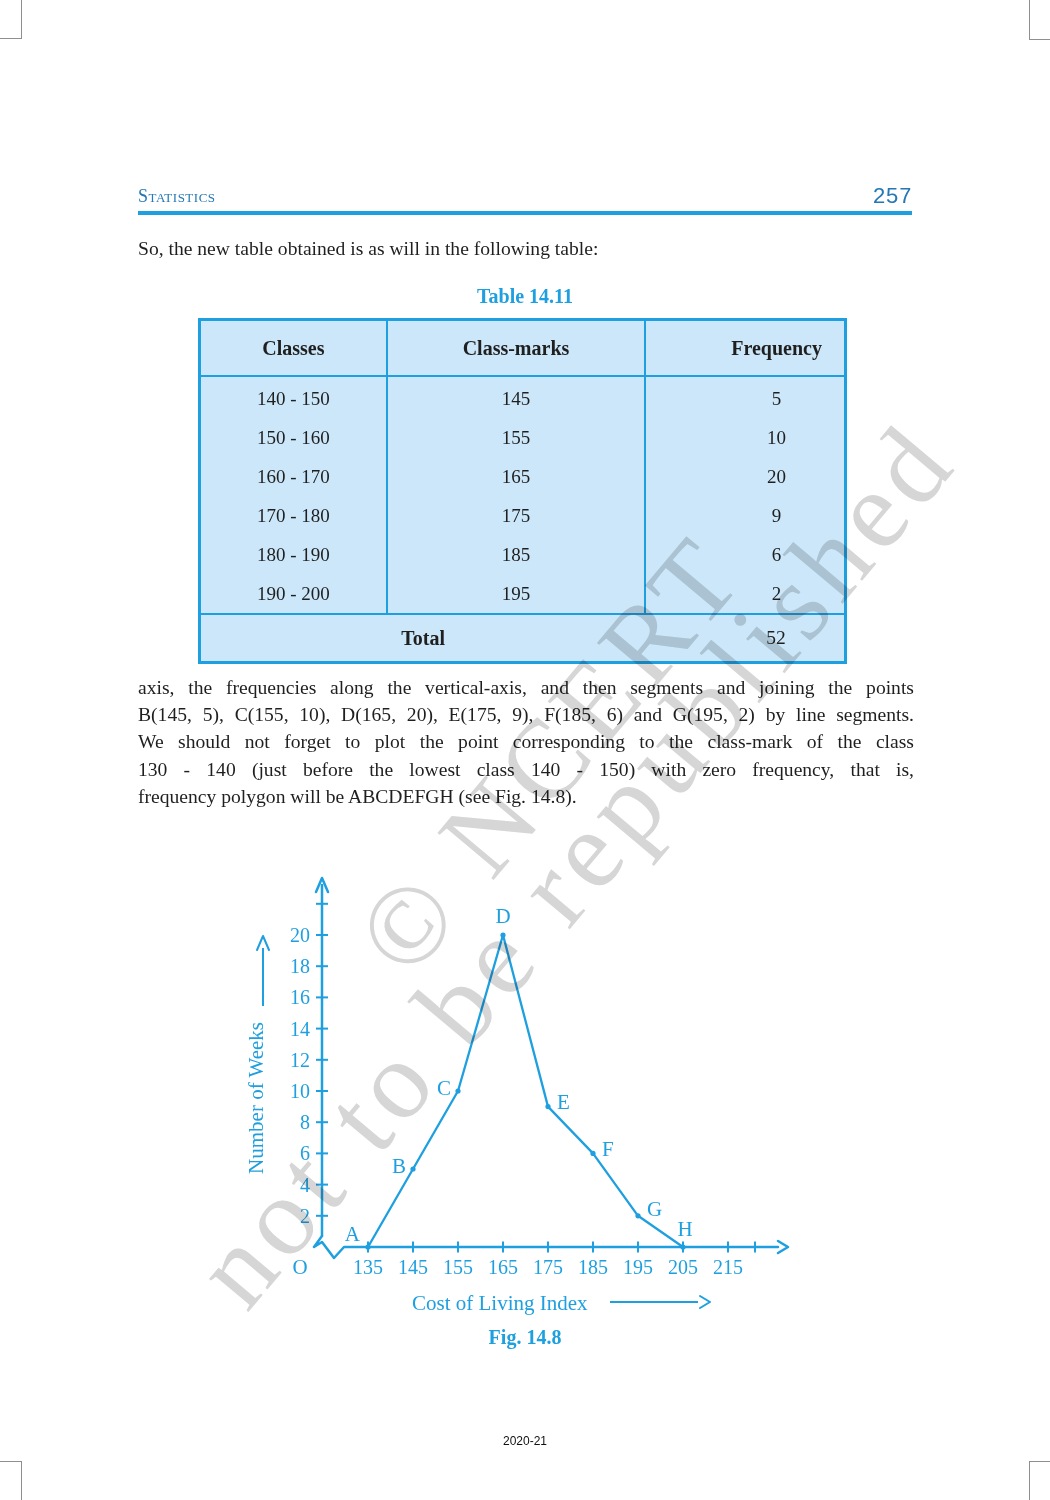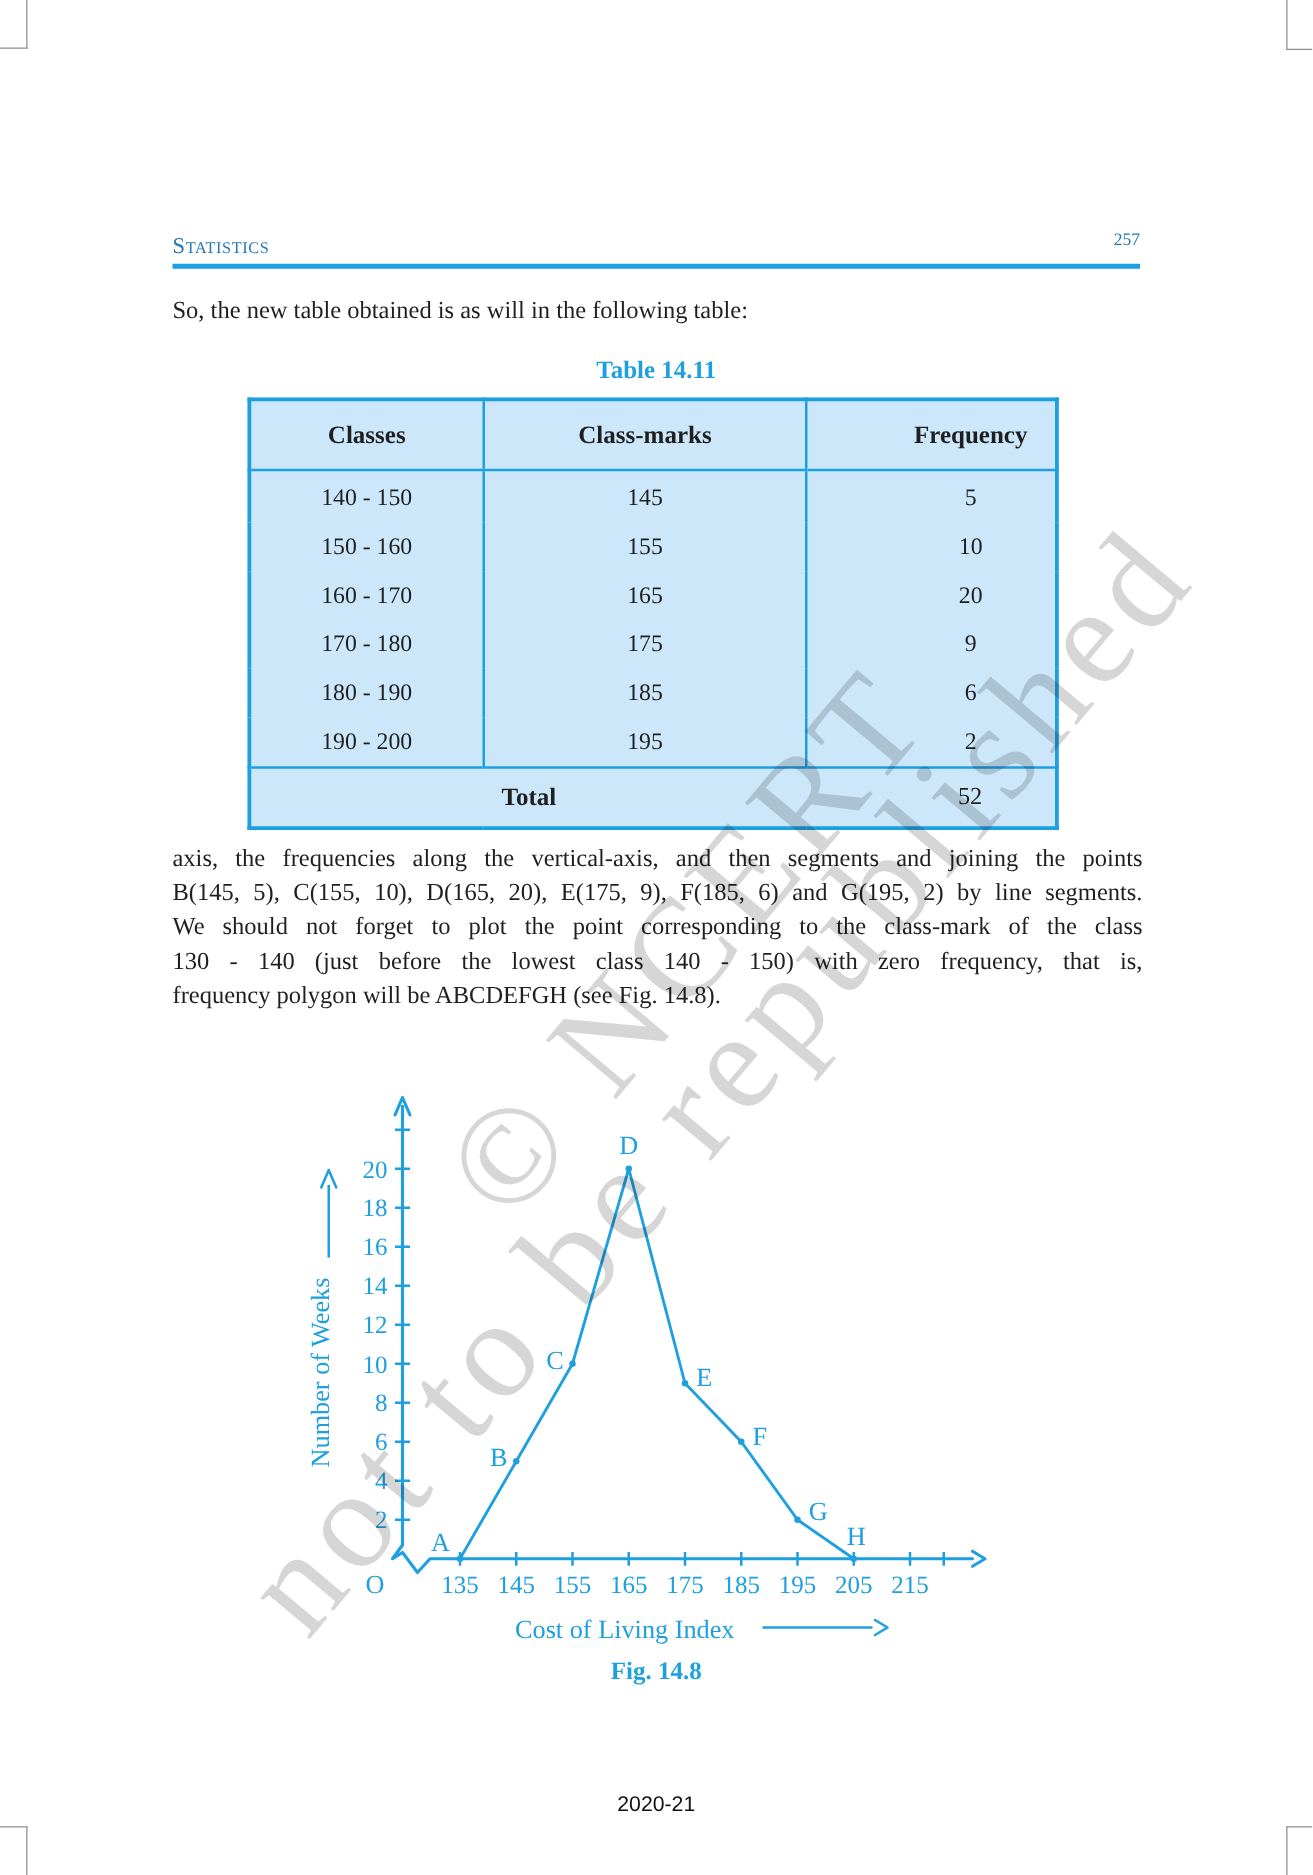--- a/index.html
+++ b/index.html
@@ -25,21 +25,21 @@
   
   .wm{
     position:absolute;white-space:nowrap;color:var(--watermark-gray);
     font-size:112px;letter-spacing:8px;font-family:"Liberation Serif",serif;
     mix-blend-mode:multiply;pointer-events:none;z-index:6;text-align:center;
   }
   .wm1{left:150px;top:690px;width:800px;transform:rotate(-50deg);}
   .wm2{left:10px;top:800px;width:1130px;transform:rotate(-50deg);}
   
   .hdr-left{position:absolute;left:138px;top:186px;font-variant:small-caps;font-size:18px;letter-spacing:.5px;color:var(--header-blue);}
-  .hdr-right{position:absolute;right:138px;top:185px;font-size:14px;color:var(--header-blue);}
+  .hdr-right{position:absolute;right:138px;top:185px;font-size:22px;color:var(--header-blue);font-family:Liberation Mono, monospace;}
   .rule{position:absolute;left:138px;top:211px;width:774px;height:4px;background:var(--accent-blue);}
   
   .intro{position:absolute;left:138px;top:238px;width:780px;font-size:19.6px;}
   
   .tbl-title{position:absolute;left:0;top:285px;width:1050px;text-align:center;font-weight:bold;font-size:20px;color:var(--accent-blue);}
   .tblwrap{position:absolute;left:198px;top:318px;width:649px;}
   table.dtable{border-collapse:collapse;width:100%;background:var(--table-fill);border:3px solid var(--accent-blue);table-layout:fixed;}
   table.dtable th{height:52px;font-size:20px;font-weight:bold;text-align:center;border-bottom:2px solid var(--accent-blue);}
   table.dtable th + th, table.dtable tbody td + td{border-left:2px solid var(--accent-blue);}
   table.dtable tbody td{height:37px;font-size:19px;text-align:center;}
@@ -48,21 +48,21 @@
   table.dtable tfoot td{height:44px;border-top:2px solid var(--accent-blue);font-size:19.5px;}
   table.dtable .total-label{font-weight:bold;text-align:center;font-size:20px;}
   
   .para{position:absolute;left:138px;top:674px;width:776px;font-size:19.6px;}
   .para .jline{text-align:justify;text-align-last:justify;line-height:27.2px;}
   .para .jline.last{text-align-last:left;}
   
   .chart{position:absolute;left:230px;top:870px;}
   .fig-caption{position:absolute;left:0;top:1326px;width:1050px;text-align:center;font-weight:bold;font-size:20px;color:var(--accent-blue);}
   
-  .footer{position:absolute;left:0;top:1434px;width:1050px;text-align:center;font-size:17px;font-family:"Liberation Sans","DejaVu Sans",sans-serif;color:#111;}
+  .footer{position:absolute;left:0;top:1434px;width:1050px;text-align:center;font-size:12px;font-family:"Liberation Sans","DejaVu Sans",sans-serif;color:#111;}
 </style>
 </head>
 <body>
 
 <div class="page">
 
   <div class="crop tl"></div>
   <div class="crop tr"></div>
   <div class="crop bl"></div>
   <div class="crop br"></div>

